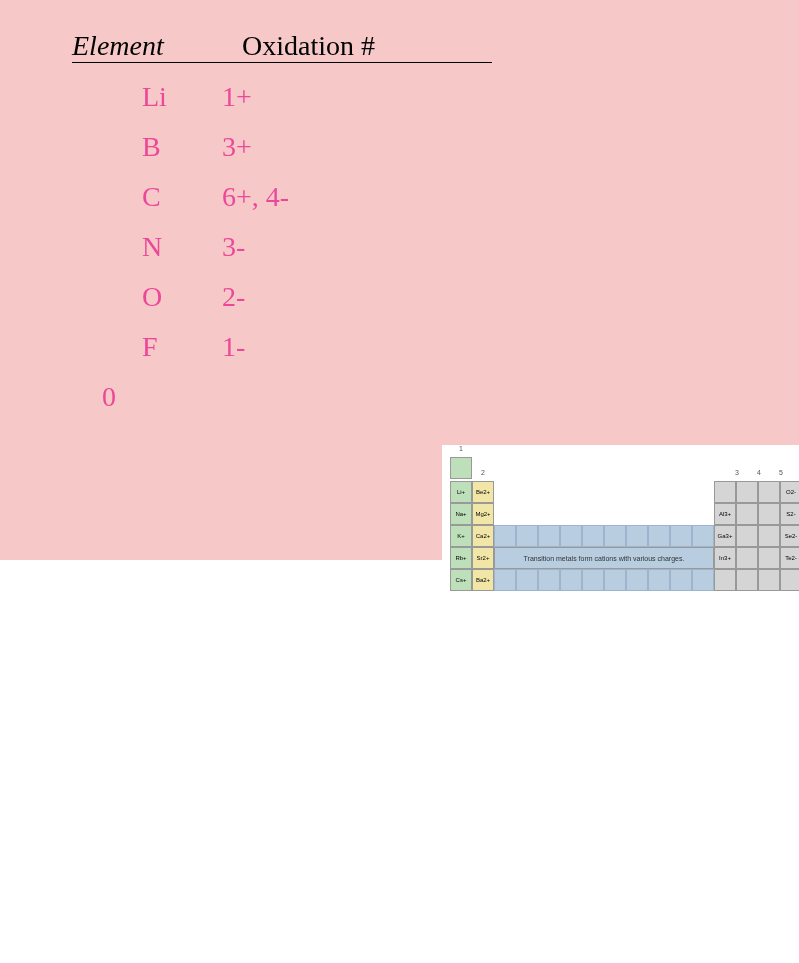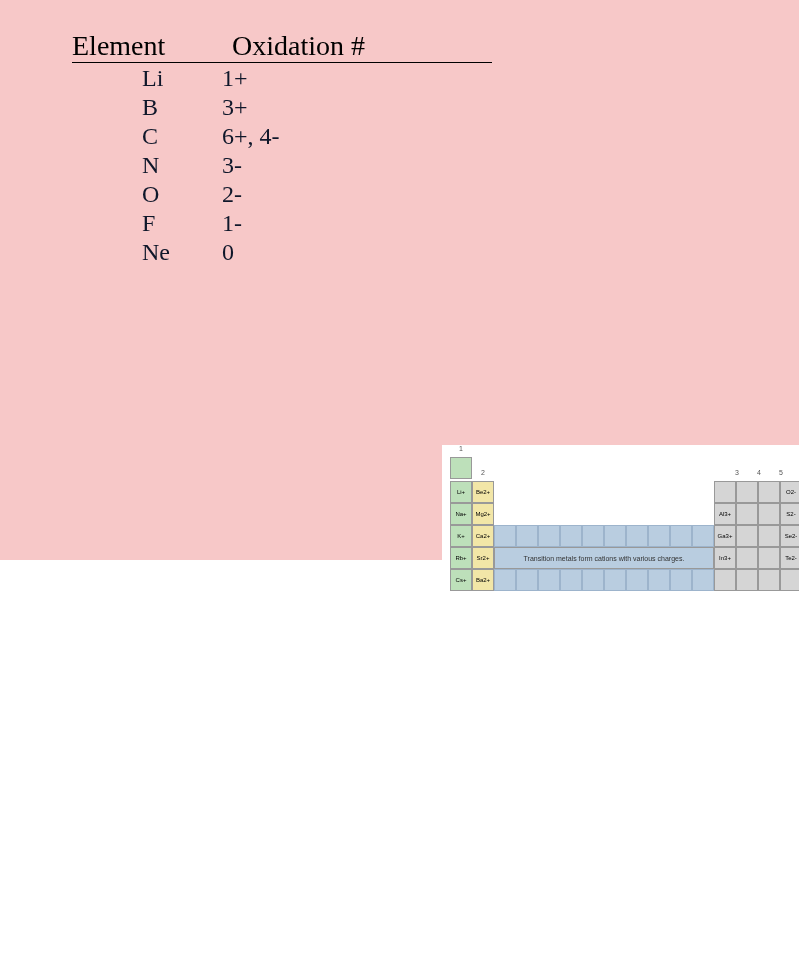--- a/index.html
+++ b/index.html
@@ -30,30 +30,32 @@
     }
     .header-row {
       display: flex;
       border-bottom: 1.5px solid #000;
       font-size: 28px;
       color: #000;
     }
     .col-el {
       width: 160px;
       text-align: left;
+      font-style: italic;
     }
     .col-ox {
       width: 180px;
       text-align: left;
+      margin-left: 10px;
     }
     .data-row {
       display: flex;
-      font-size: 24px;
-      color: #0f172a;
-      margin-top: 2px;
+      font-size: 28px;
+      color: #ec4899;
+      margin-top: 18px;
     }
     .el-cell {
       width: 120px;
       text-align: left;
       padding-left: 70px;
     }
     .ox-cell {
       width: 150px;
       text-align: left;
       padding-left: 30px;
@@ -140,21 +142,20 @@
   </div>
   <div class="data-row">
     <div class="el-cell">O</div>
     <div class="ox-cell">2-</div>
   </div>
   <div class="data-row">
     <div class="el-cell">F</div>
     <div class="ox-cell">1-</div>
   </div>
   <div class="data-row">
-    <div class="el-cell">Ne</div>
     <div class="ox-cell">0</div>
   </div>
 </div>
 
 <div class="ptable">
 
   <div class="pt-col-header" style="left:8px; top:0;">1</div>
   <div class="pt-col-header" style="left:30px; top:24px;">2</div>
   <div class="pt-col-header" style="left:284px; top:24px;">3</div>
   <div class="pt-col-header" style="left:306px; top:24px;">4</div>

